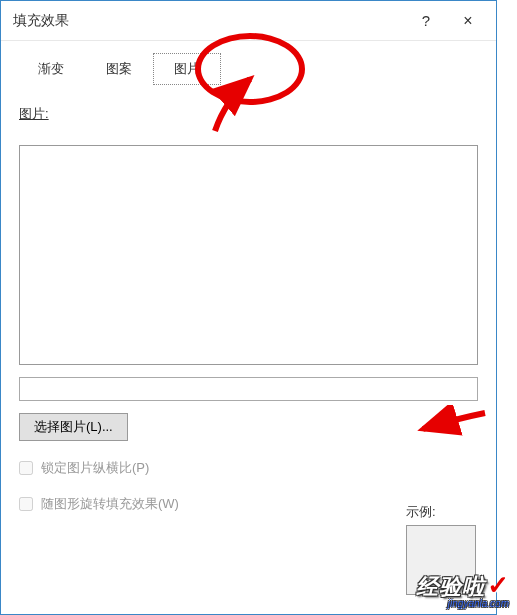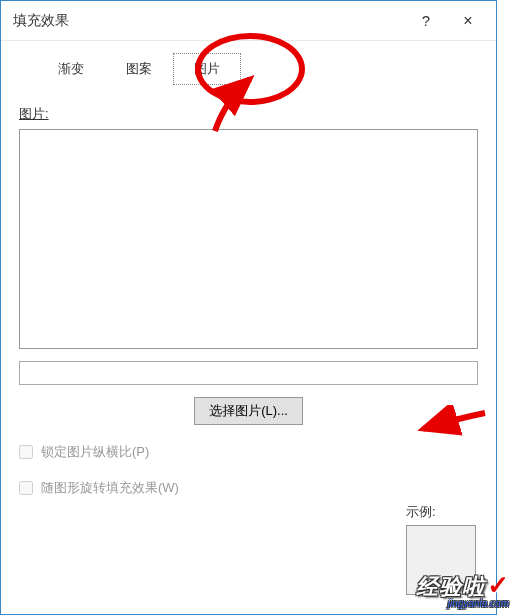--- a/index.html
+++ b/index.html
@@ -42,61 +42,60 @@
     .titlebar .close {
       width: 44px;
       text-align: center;
       font-size: 16px;
       color: #333;
       cursor: pointer;
     }
     .tabs {
       display: flex;
       padding: 12px 16px 0 16px;
-      margin-left: 20px;
     }
     .tab {
       padding: 6px 20px;
       font-size: 13px;
       color: #333;
       cursor: pointer;
       position: relative;
       background: #fff;
       border: 1px solid transparent;
     }
     .tab.active {
       border: 1px dotted #888;
     }
     .content {
       padding: 10px 18px 0 18px;
     }
     .label-picture {
       margin-top: 10px;
-      margin-bottom: 6px;
+      margin-bottom: 22px;
       color: #333;
       text-decoration: underline;
     }
     .preview {
       width: 100%;
       height: 220px;
       border: 1px solid #999;
       background: #fff;
     }
     .path-input {
       width: 100%;
       height: 24px;
       border: 1px solid #aaa;
       margin-top: 12px;
       padding: 2px 4px;
       font-family: inherit;
       font-size: 12px;
     }
     .select-row {
       display: flex;
-      justify-content: center;
+      justify-content: flex-start;
       margin-top: 12px;
     }
     .select-btn {
       padding: 4px 14px;
       font-size: 13px;
       border: 1px solid #999;
       background: #e1e1e1;
       cursor: pointer;
       font-family: inherit;
     }

